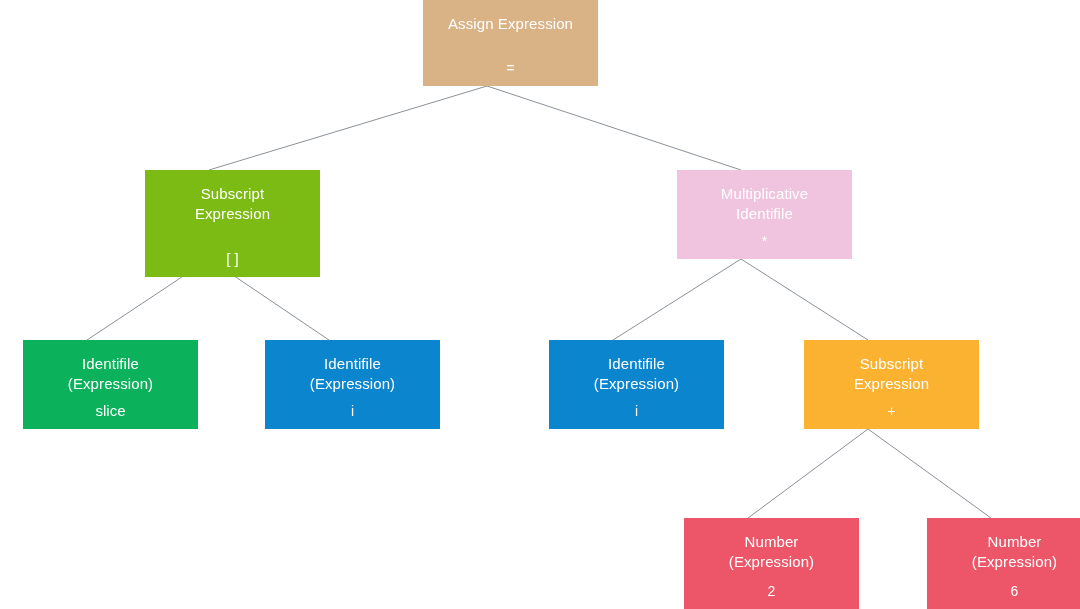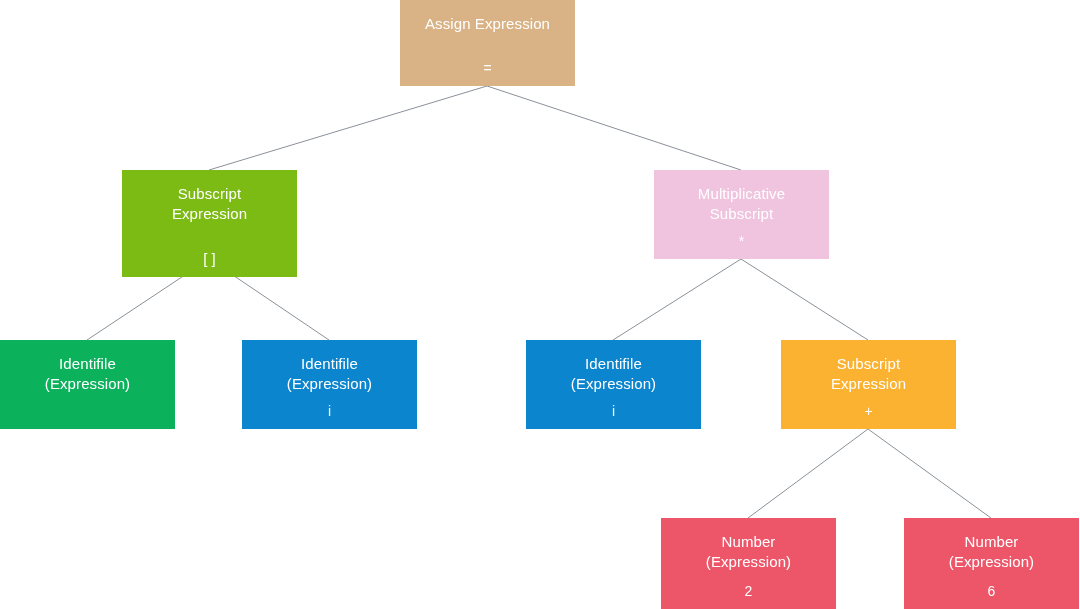--- a/index.html
+++ b/index.html
@@ -26,20 +26,21 @@
   .node {
     position: absolute;
     box-sizing: border-box;
     display: flex;
     flex-direction: column;
     align-items: center;
     justify-content: flex-start;
     text-align: center;
     color: #ffffff;
     padding-top: 14px;
+    margin-left: 23px;
   }
   .node-label {
     font-size: 15px;
     line-height: 20px;
     letter-spacing: 0.1px;
     white-space: pre-line;
     font-weight: 400;
   }
   .node-op {
     position: absolute;
@@ -73,26 +74,27 @@
         <div class="node-label">Assign Expression</div>
         <div class="node-op">=</div>
       </div>
       <div class="node" style="left: 122px; top: 170px; width: 175px; height: 107px; background: rgb(124, 186, 20); color: rgb(255, 255, 255);">
         <div class="node-label">Subscript
 Expression</div>
         <div class="node-op big">[ ]</div>
       </div>
       <div class="node" style="left: 654px; top: 170px; width: 175px; height: 89px; background: rgb(240, 196, 223); color: rgb(255, 255, 255);">
         <div class="node-label">Multiplicative
-Subscript</div>
+Identifile</div>
         <div class="node-op">*</div>
       </div>
       <div class="node" style="left: 0px; top: 340px; width: 175px; height: 89px; background: rgb(12, 177, 92); color: rgb(255, 255, 255);">
         <div class="node-label">Identifile
 (Expression)</div>
+        <div class="node-op big">slice</div>
       </div>
       <div class="node" style="left: 242px; top: 340px; width: 175px; height: 89px; background: rgb(11, 133, 206); color: rgb(255, 255, 255);">
         <div class="node-label">Identifile
 (Expression)</div>
         <div class="node-op">i</div>
       </div>
       <div class="node" style="left: 526px; top: 340px; width: 175px; height: 89px; background: rgb(11, 133, 206); color: rgb(255, 255, 255);">
         <div class="node-label">Identifile
 (Expression)</div>
         <div class="node-op">i</div>

